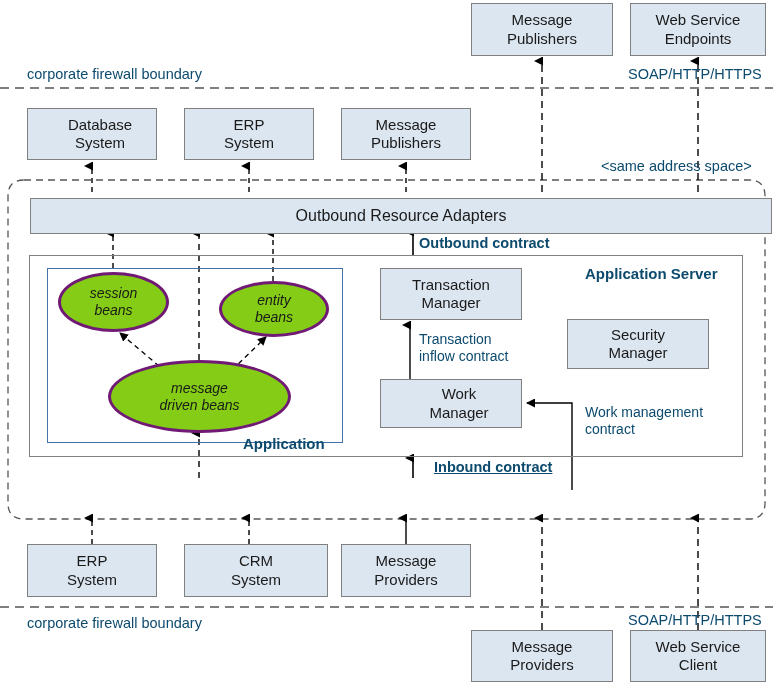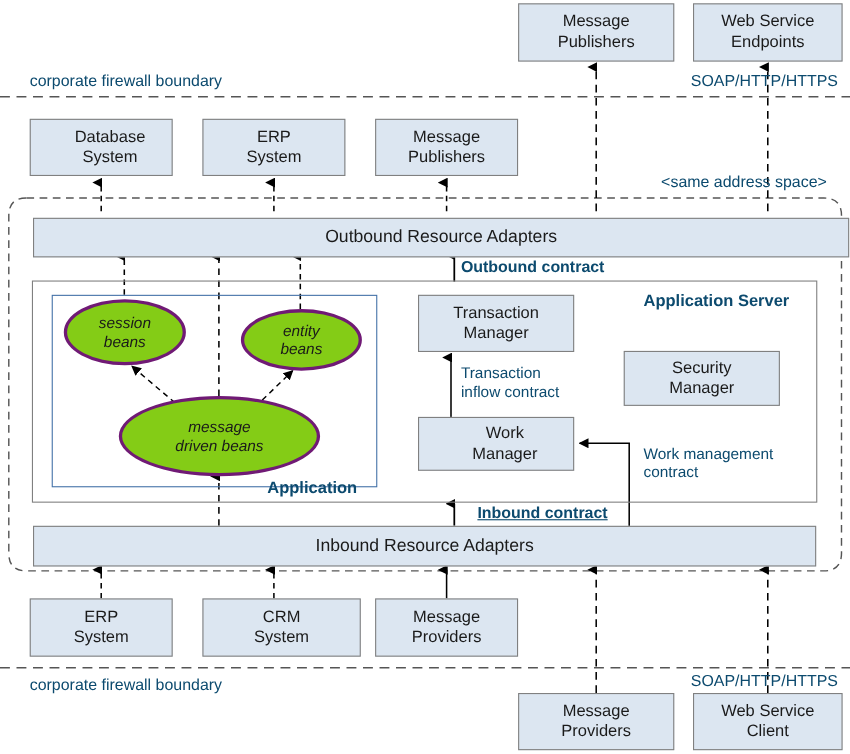--- a/index.html
+++ b/index.html
@@ -200,21 +200,20 @@
 Manager</div>
 
   <div class="label" style="left:419px; top:331px;">Transaction
 inflow contract</div>
 
   <div class="label" style="left:585px; top:404px;">Work management
 contract</div>
 
   <div class="label bold" style="left:434px; top:459px;text-decoration:underline;">Inbound contract</div>
 
-  <div class="bar" style="left:30px; top:478px; width:712px; height:37px;">Inbound Resource Adapters</div>
 
   <div class="node" style="left:27px; top:544px; width:130px; height:53px;">ERP
 System</div>
   <div class="node" style="left:184px; top:544px; width:144px; height:53px;">CRM
 System</div>
   <div class="node" style="left:341px; top:544px; width:130px; height:53px;">Message
 Providers</div>
 
   <div class="node" style="left:471px; top:630px; width:142px; height:52px;">Message
 Providers</div>

